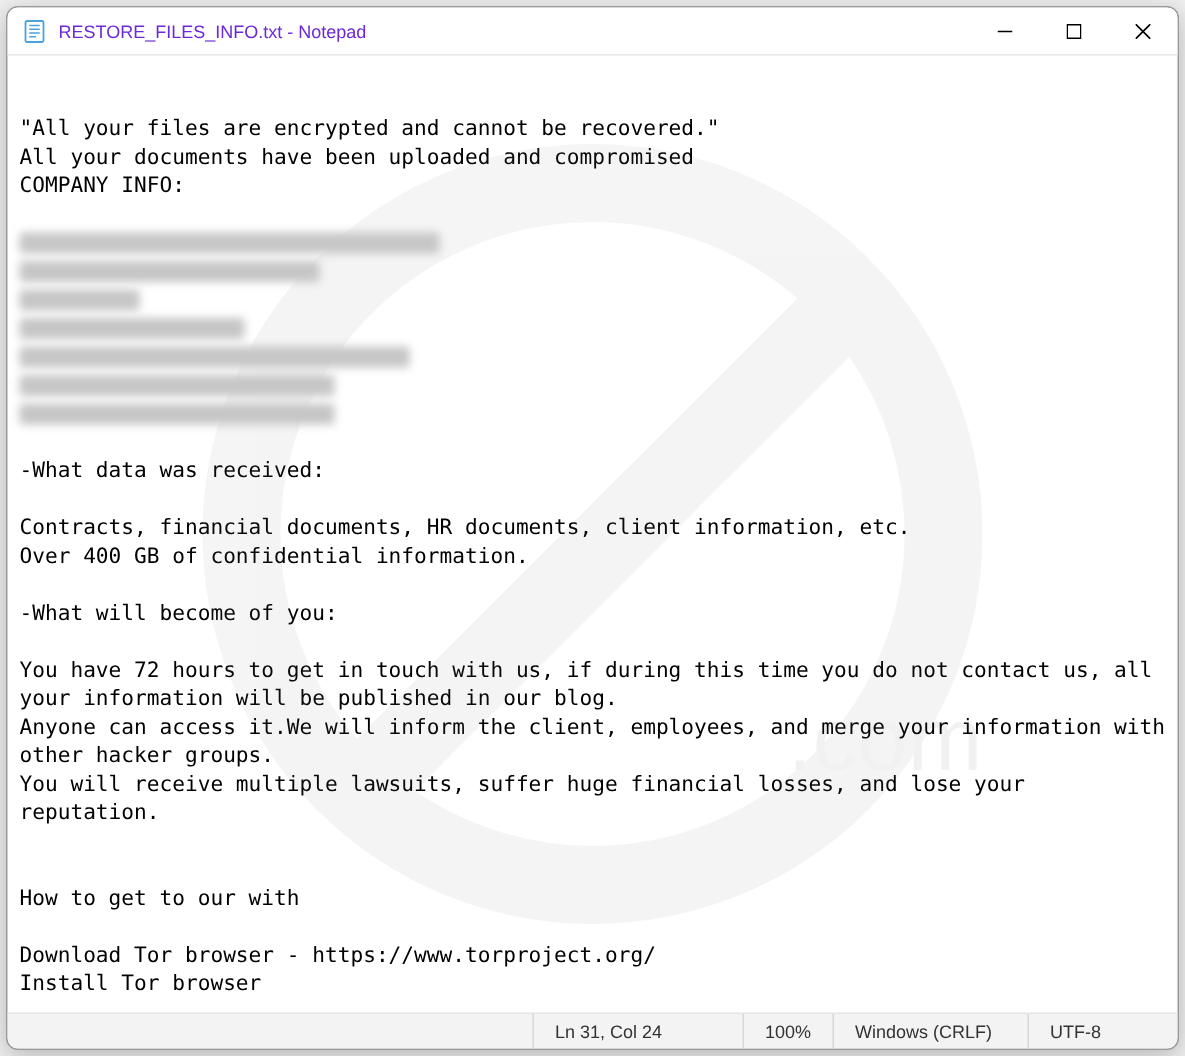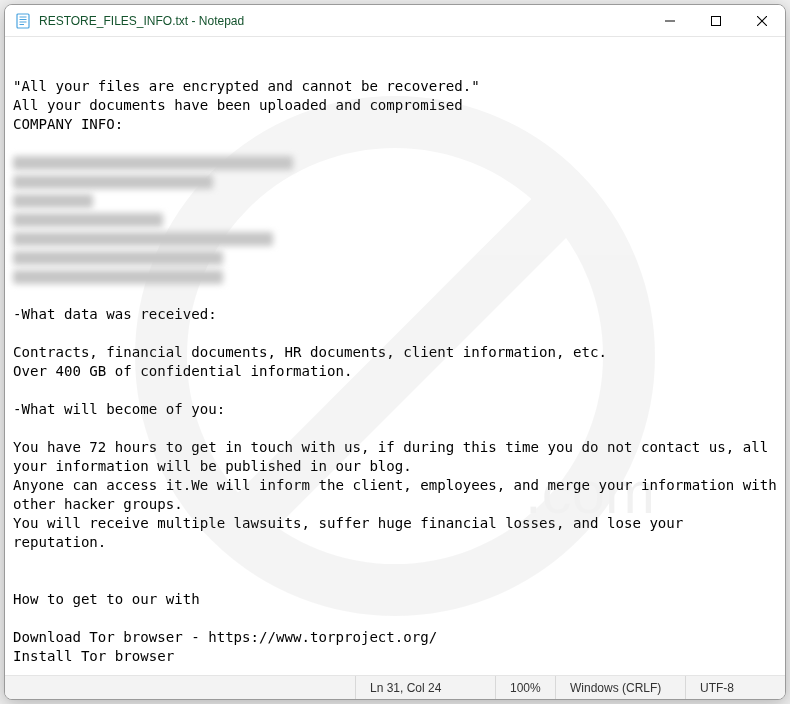--- a/index.html
+++ b/index.html
@@ -24,21 +24,21 @@
   overflow: hidden;
 }
 .titlebar {
   height: 32px;
   display: flex;
   align-items: center;
   padding: 0 0 0 10px;
   background: #ffffff;
   border-bottom: 1px solid #e6e6e6;
   font-size: 12px;
-  color: #14532d;
+  color: #6d28d9;
 }
 .titlebar .icon { width: 16px; height: 16px; margin-right: 8px; display:flex;align-items:center;justify-content:center;}
 .titlebar .title { flex: 0 0 auto; }
 .titlebar .spacer { flex: 1; }
 .winbtn {
   width: 46px; height: 32px;
   display: flex; align-items: center; justify-content: center;
   color: #000;
 }
 .menubar {

